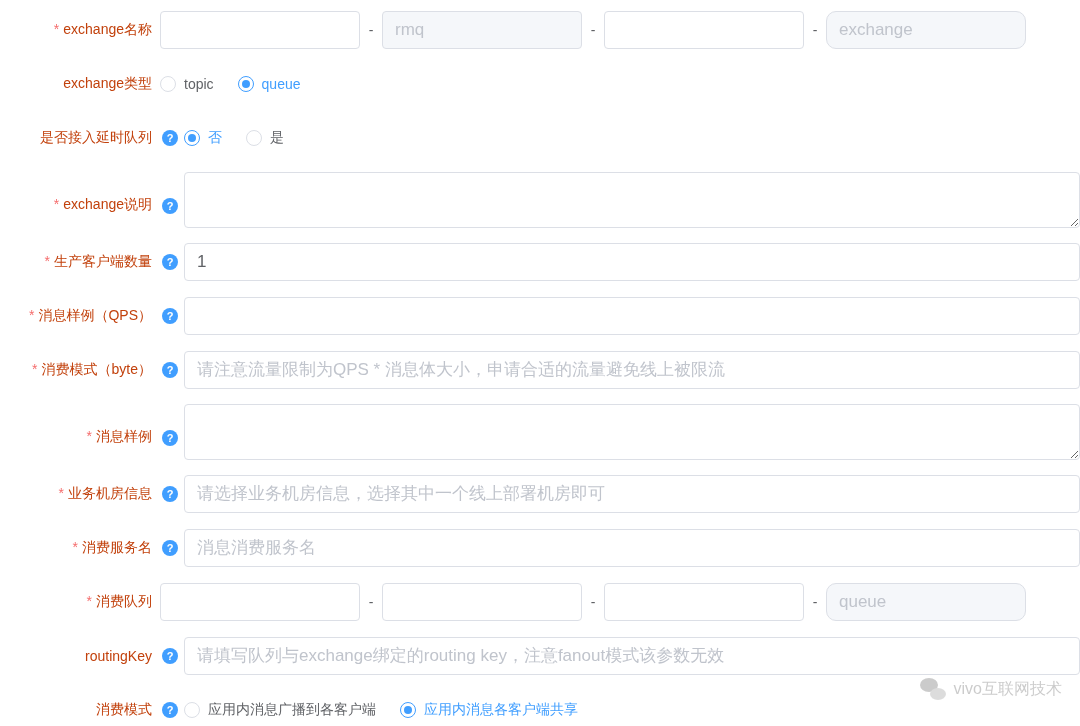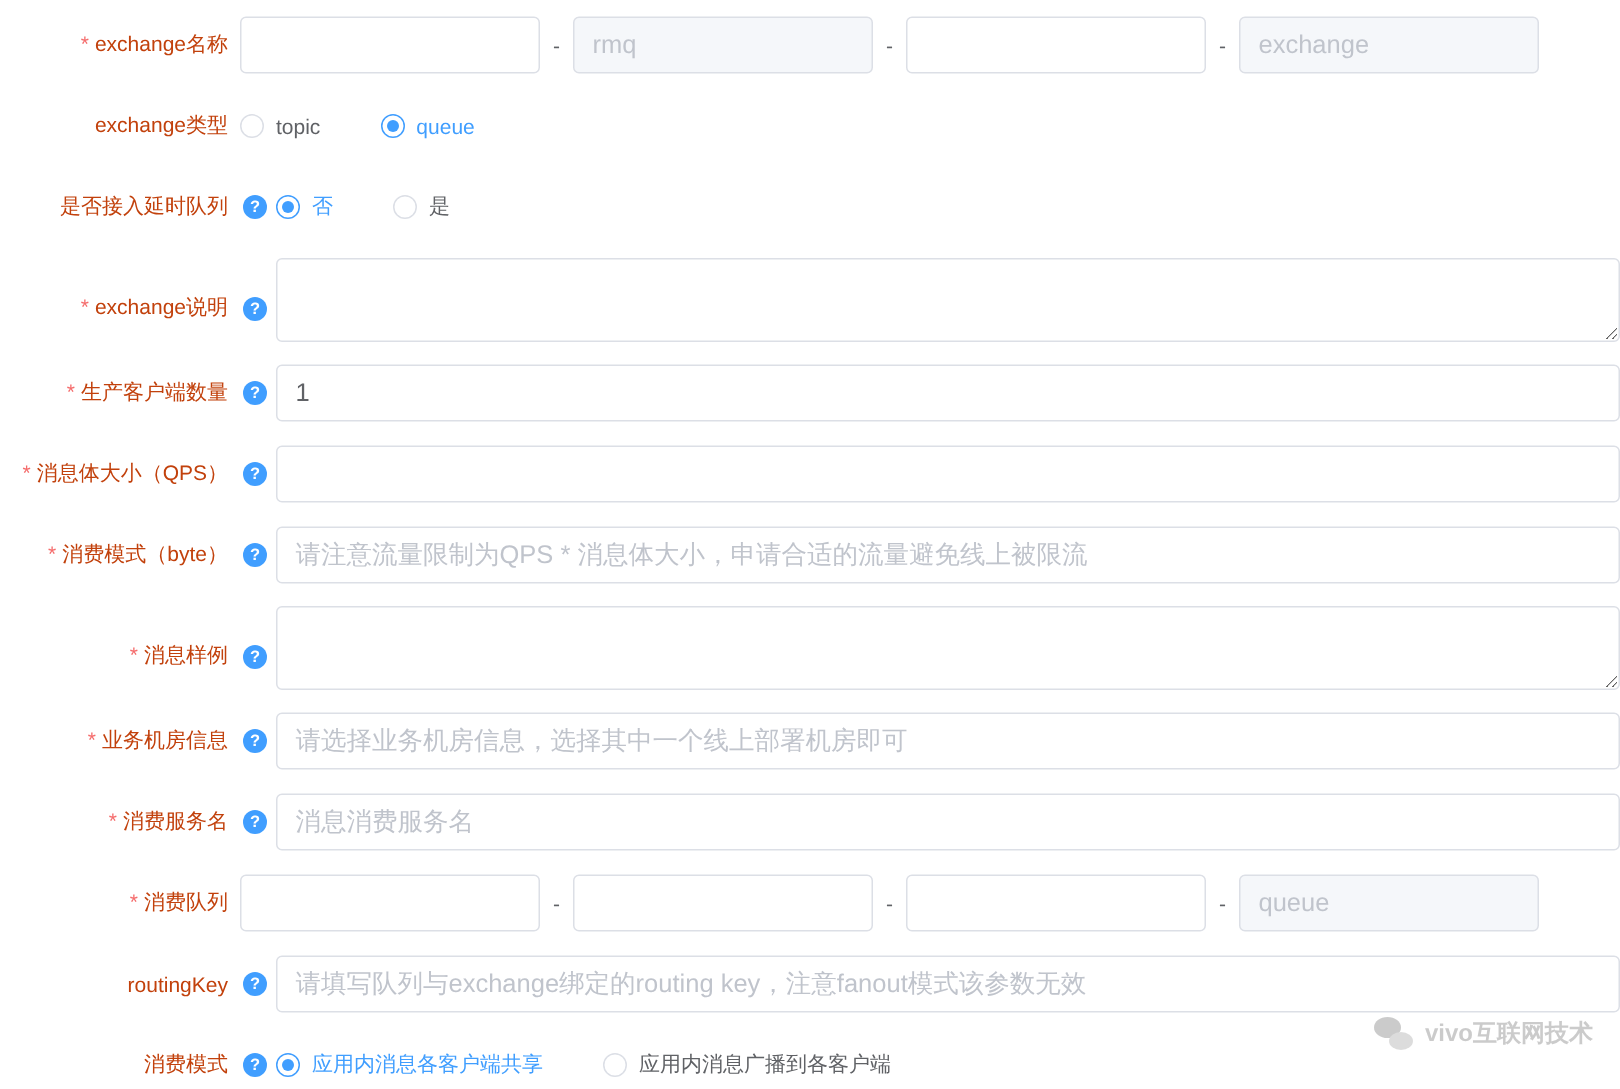--- a/index.html
+++ b/index.html
@@ -81,22 +81,22 @@
     .sep {
       width: 22px;
       text-align: center;
       color: #606266;
       font-size: 14px;
       flex-shrink: 0;
     }
     .seg1 { width: 200px; }
     .seg2 { width: 200px; }
     .seg3 { width: 200px; }
-    .seg4 { width: 200px; }
-    .radio-group { display: flex; align-items: center; gap: 40px; }
+    .seg4 { width: 200px; border-radius: 10px; }
+    .radio-group { display: flex; align-items: center; gap: 24px; }
     .radio { display: flex; align-items: center; gap: 8px; cursor: pointer; }
     .radio-circle {
       width: 16px; height: 16px; border-radius: 50%;
       border: 1px solid #dcdfe6; position: relative;
     }
     .radio.selected .radio-circle { border-color: #409eff; }
     .radio.selected .radio-circle::after {
       content: ""; position: absolute; width: 8px; height: 8px;
       background: #409eff; border-radius: 50%;
       left: 50%; top: 50%; transform: translate(-50%, -50%);
@@ -119,21 +119,21 @@
     .wechat-icon .bubble-a {
       position: absolute;
       width: 18px; height: 14px; background: #999; border-radius: 50%;
       left: 0; top: 2px;
     }
     .wechat-icon .bubble-b {
       position: absolute;
       width: 16px; height: 12px; background: #bbb; border-radius: 50%;
       right: 0; bottom: 2px;
     }
-    .wechat-text { font-size: 16px; color: #999; font-weight: 700; }
+    .wechat-text { font-size: 16px; color: #999; font-weight: 400; }
     .container { padding-top: 10px; }
   </style>
 </head>
 <body>
 
 <div class="container">
 
   <div class="form-row">
     <div class="label req">exchange名称</div>
     <div class="field-area">
@@ -190,21 +190,21 @@
 
   <div class="form-row">
     <div class="label req">生产客户端数量</div>
     <span class="help-icon">?</span>
     <div class="field-area">
       <input class="input full" value="1" style="">
     </div>
   </div>
 
   <div class="form-row">
-    <div class="label req">消息体大小（QPS）</div>
+    <div class="label req">消息样例（QPS）</div>
     <span class="help-icon">?</span>
     <div class="field-area">
       <input class="input full" style="">
     </div>
   </div>
 
   <div class="form-row">
     <div class="label req">消费模式（byte）</div>
     <span class="help-icon">?</span>
     <div class="field-area">
@@ -255,27 +255,27 @@
     <div class="field-area">
       <input class="input full" placeholder="请填写队列与exchange绑定的routing key，注意fanout模式该参数无效" style="">
     </div>
   </div>
 
   <div class="form-row">
     <div class="label">消费模式</div>
     <span class="help-icon">?</span>
     <div class="field-area">
       <div class="radio-group">
+        <div class="radio">
+          <span class="radio-circle"></span>
+          <span class="radio-label">应用内消息广播到各客户端</span>
+        </div>
         <div class="radio selected">
           <span class="radio-circle"></span>
           <span class="radio-label">应用内消息各客户端共享</span>
-        </div>
-        <div class="radio">
-          <span class="radio-circle"></span>
-          <span class="radio-label">应用内消息广播到各客户端</span>
         </div>
       </div>
     </div>
   </div>
 
 </div>
 
 <div class="wechat-badge">
   <span class="wechat-icon">
     <span class="bubble-a"></span>

